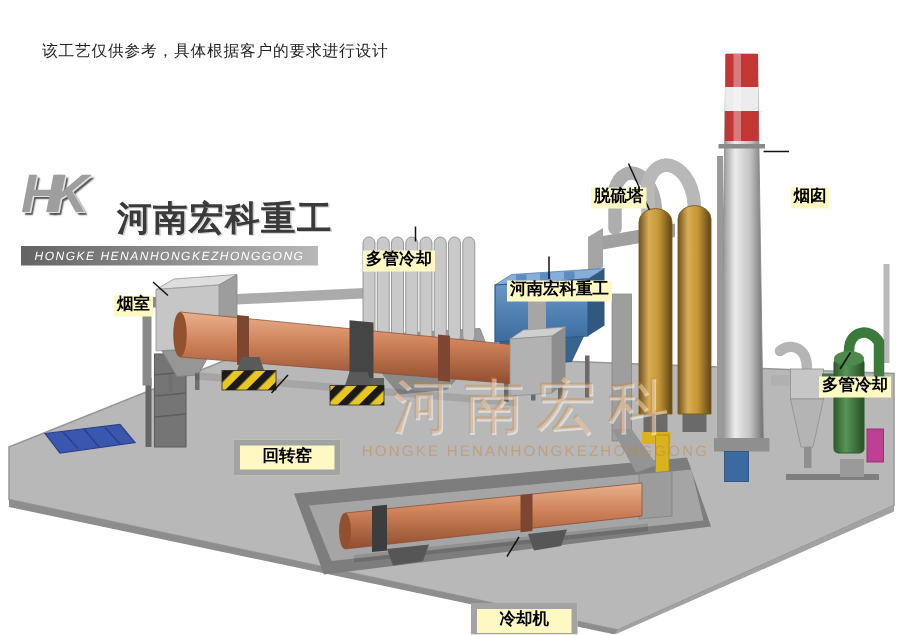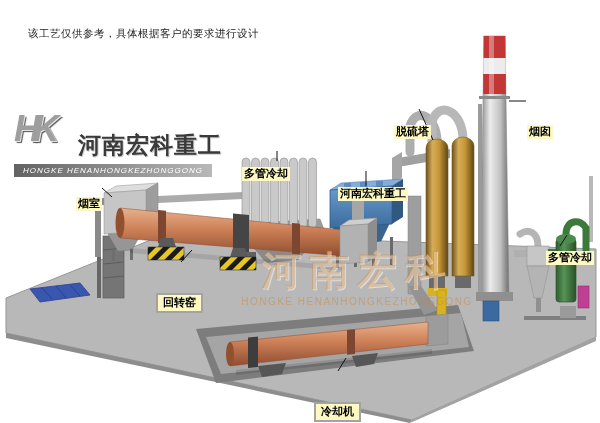--- a/index.html
+++ b/index.html
@@ -11,27 +11,27 @@
   .logo{position:absolute;left:12px;top:112px;width:206px;height:78px;z-index:15;}
   .logo-hk{position:absolute;left:2px;top:-4px;font-size:36px;font-weight:bold;font-style:italic;
            letter-spacing:-7px;color:#9e9e9e;text-shadow:1px 1px 0 #e2e2e2,2px 2px 1px #555;}
   .logo-cn{position:absolute;left:66px;top:18px;font-size:23px;font-weight:bold;color:#3a3a3a;
            letter-spacing:1px;text-shadow:1px 1px 0 #cfcfcf;white-space:nowrap;}
   .logo-banner{position:absolute;left:2px;top:52px;width:190px;padding:2px 4px;
                background:linear-gradient(90deg,#636363,#b8b8b8);color:#fff;font-style:italic;
                font-size:8px;letter-spacing:1px;text-align:center;white-space:nowrap;}
   .watermark{position:absolute;left:224px;top:243px;width:266px;text-align:center;z-index:6;
              pointer-events:none;}
-  .wm-cn{font-size:40px;font-weight:bold;letter-spacing:8px;color:rgba(205,130,50,0.32);
+  .wm-cn{font-size:40px;font-weight:normal;letter-spacing:8px;color:rgba(205,130,50,0.32);
          text-shadow:1px 1px 0 rgba(255,255,255,0.5);white-space:nowrap;}
   .wm-en{font-size:10px;letter-spacing:1.5px;color:rgba(205,130,50,0.45);margin-top:-2px;
          white-space:nowrap;}
   .lbl{position:absolute;background:#fef9c3;color:#000;font-size:11px;font-weight:bold;
        line-height:1.25;padding:0 2px;white-space:nowrap;z-index:20;margin-top:31px;}
-  .lbl.boxed{border:2px solid #a3a3a3;padding:1px 5px;}
+  .lbl.boxed{border:4px solid #a3a3a3;padding:1px 15px;}
 </style>
 </head>
 <body>
 
 <div class="stage">
 
   <svg width="600" height="423" viewBox="0 0 600 423">
     <defs>
       <linearGradient id="gradKiln" x1="0" y1="0" x2="0" y2="1">
         <stop offset="0" stop-color="#e8b08c"></stop>

